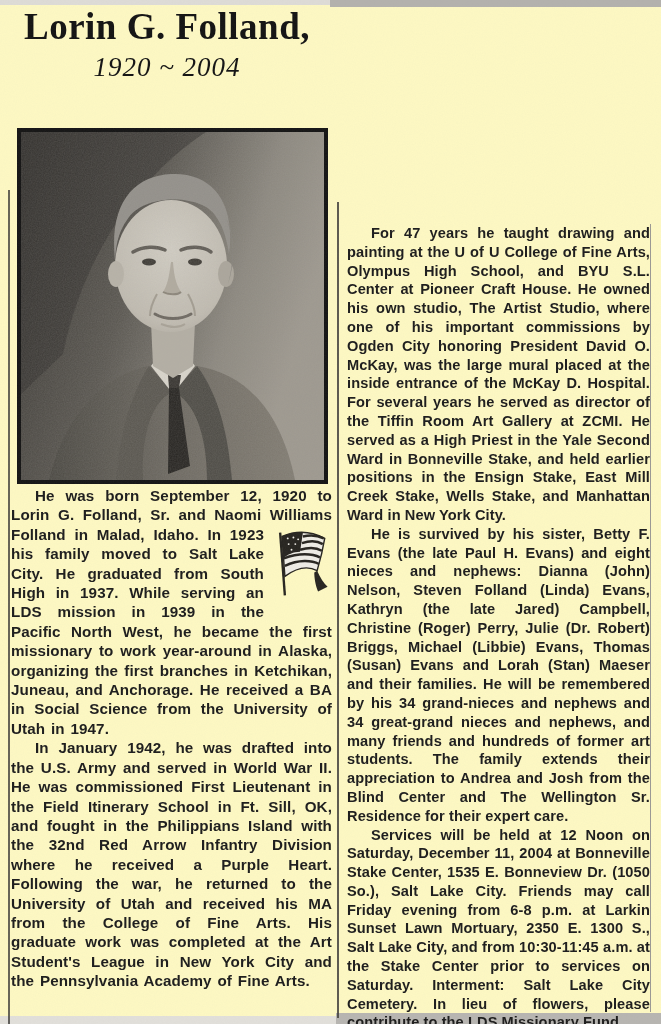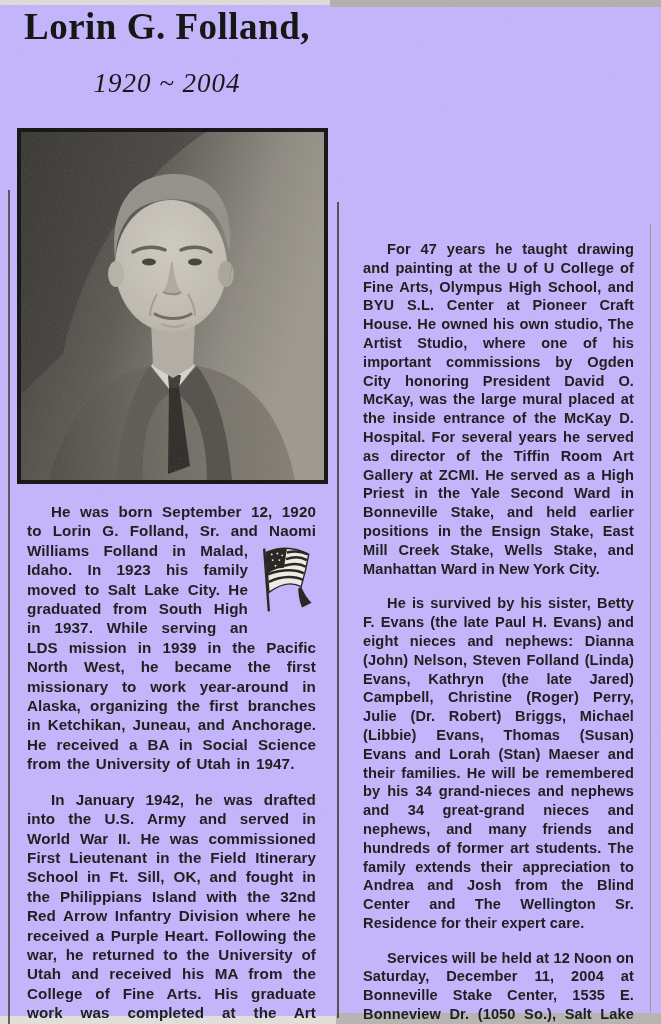--- a/index.html
+++ b/index.html
@@ -1,32 +1,32 @@
 <!DOCTYPE html>
 <html><head>
 <meta charset="utf-8">
 <style>
   html,body{margin:0;padding:0;background:#9a9894;}
   .page{
     position:relative;width:661px;height:1024px;overflow:hidden;
-    background:#c4b5fd;color:#1b1b1b;
+    background:#fef9c3;color:#1b1b1b;
     font-family:"Liberation Sans",sans-serif;
   }
   
   .masthead{position:absolute;top:6px;left:0;width:334px;text-align:center;
     font-family:"Liberation Serif",serif;color:#121212;}
   .masthead .name{font-size:37px;font-weight:700;line-height:41px;letter-spacing:.5px;}
-  .masthead .years{margin-top:21px;font-size:27px;font-style:italic;font-weight:400;letter-spacing:1px;}
+  .masthead .years{margin-top:5px;font-size:27px;font-style:italic;font-weight:400;letter-spacing:1px;}
   
   .photo{position:absolute;top:128px;left:17px;width:303px;height:348px;
     border:4px solid #141414;background:#6c6a66;}
   .photo svg{display:block;}
   
   .col{position:absolute;text-align:justify;font-weight:700;}
-  .col p{margin:16px;text-indent:24px;}
+  .col p{margin:0;text-indent:24px;}
   .left-text{top:486px;left:11px;width:321px;font-size:15.2px;line-height:19.4px;
     word-spacing:1.5px;letter-spacing:.1px;}
   .right-text{top:224px;left:347px;width:303px;font-size:14.6px;line-height:18.8px;
     letter-spacing:.1px;}
   .flagwrap{float:right;width:62px;height:74px;margin:2px 0 2px 6px;}
   .flagwrap svg{display:block;}
   
   .rule-v{position:absolute;background:#3f3d3a;}
   .divider{left:337px;top:202px;width:2px;height:816px;opacity:.85;}
   .left-edge{left:8px;top:190px;width:2px;height:834px;opacity:.8;}

